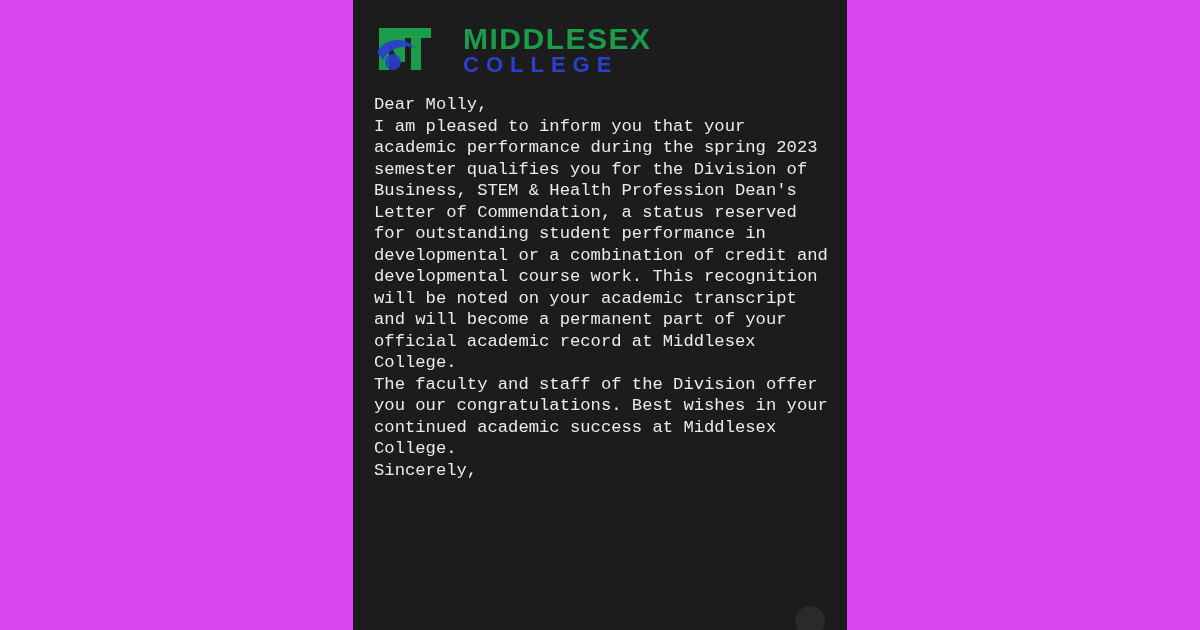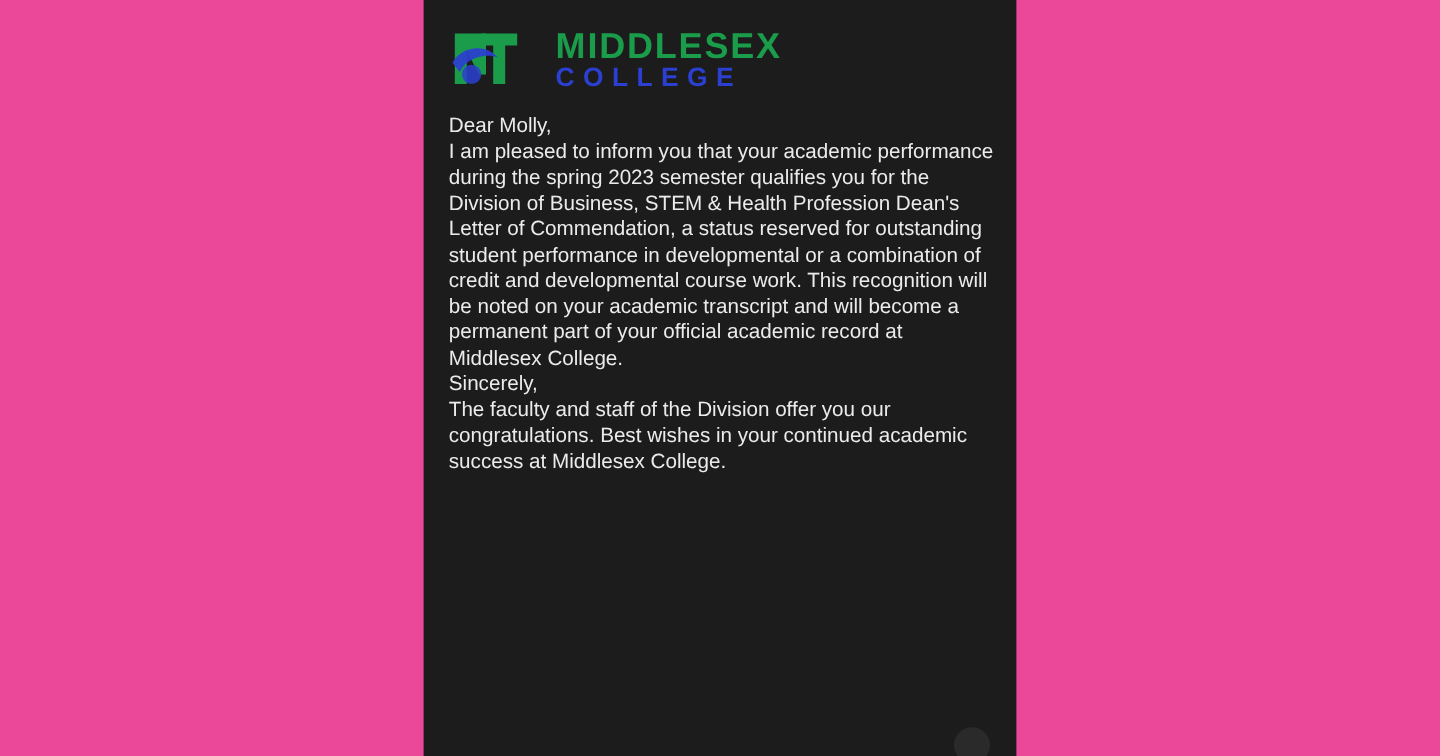--- a/index.html
+++ b/index.html
@@ -8,21 +8,21 @@
     width: 1200px;
     height: 630px;
     background: #ffffff;
     font-family: "Liberation Sans", sans-serif;
     overflow: hidden;
   }
   .page {
     position: relative;
     width: 1200px;
     height: 630px;
-    background: #ec4899;
+    background: #d946ef;
   }
   .letter-card {
     position: absolute;
     left: 353px;
     top: 0;
     width: 494px;
     height: 630px;
     background: #1c1c1c;
     overflow: hidden;
   }
@@ -61,20 +61,21 @@
     margin-top: 6px;
   }
   .body-text {
     position: absolute;
     left: 21px;
     top: 94px;
     width: 460px;
     color: #ebebeb;
     font-size: 17.2px;
     line-height: 21.5px;
+    font-family: Liberation Mono, monospace;
   }
   .body-text p {
     margin: 0;
   }
   .blank-line {
     height: 21.5px;
   }
   .corner-blob {
     position: absolute;
     right: 22px;
@@ -103,21 +104,21 @@
       </span>
       <span class="logo-text">
         <span class="logo-line1">MIDDLESEX</span>
         <span class="logo-line2">COLLEGE</span>
       </span>
     </div>
 
     <div class="body-text">
       <p>Dear Molly,</p>
       <p>I am pleased to inform you that your academic performance during the spring 2023 semester qualifies you for the Division of Business, STEM &amp; Health Profession Dean's Letter of Commendation, a status reserved for outstanding student performance in developmental or a combination of credit and developmental course work. This recognition will be noted on your academic transcript and will become a permanent part of your official academic record at Middlesex College.</p>
+      <p>The faculty and staff of the Division offer you our congratulations. Best wishes in your continued academic success at Middlesex College.</p>
       <p>Sincerely,</p>
-      <p>The faculty and staff of the Division offer you our congratulations. Best wishes in your continued academic success at Middlesex College.</p>
       <div class="blank-line"></div>
     </div>
 
     <div class="corner-blob"></div>
   </div>
 
 </div>
 
 </body></html>

